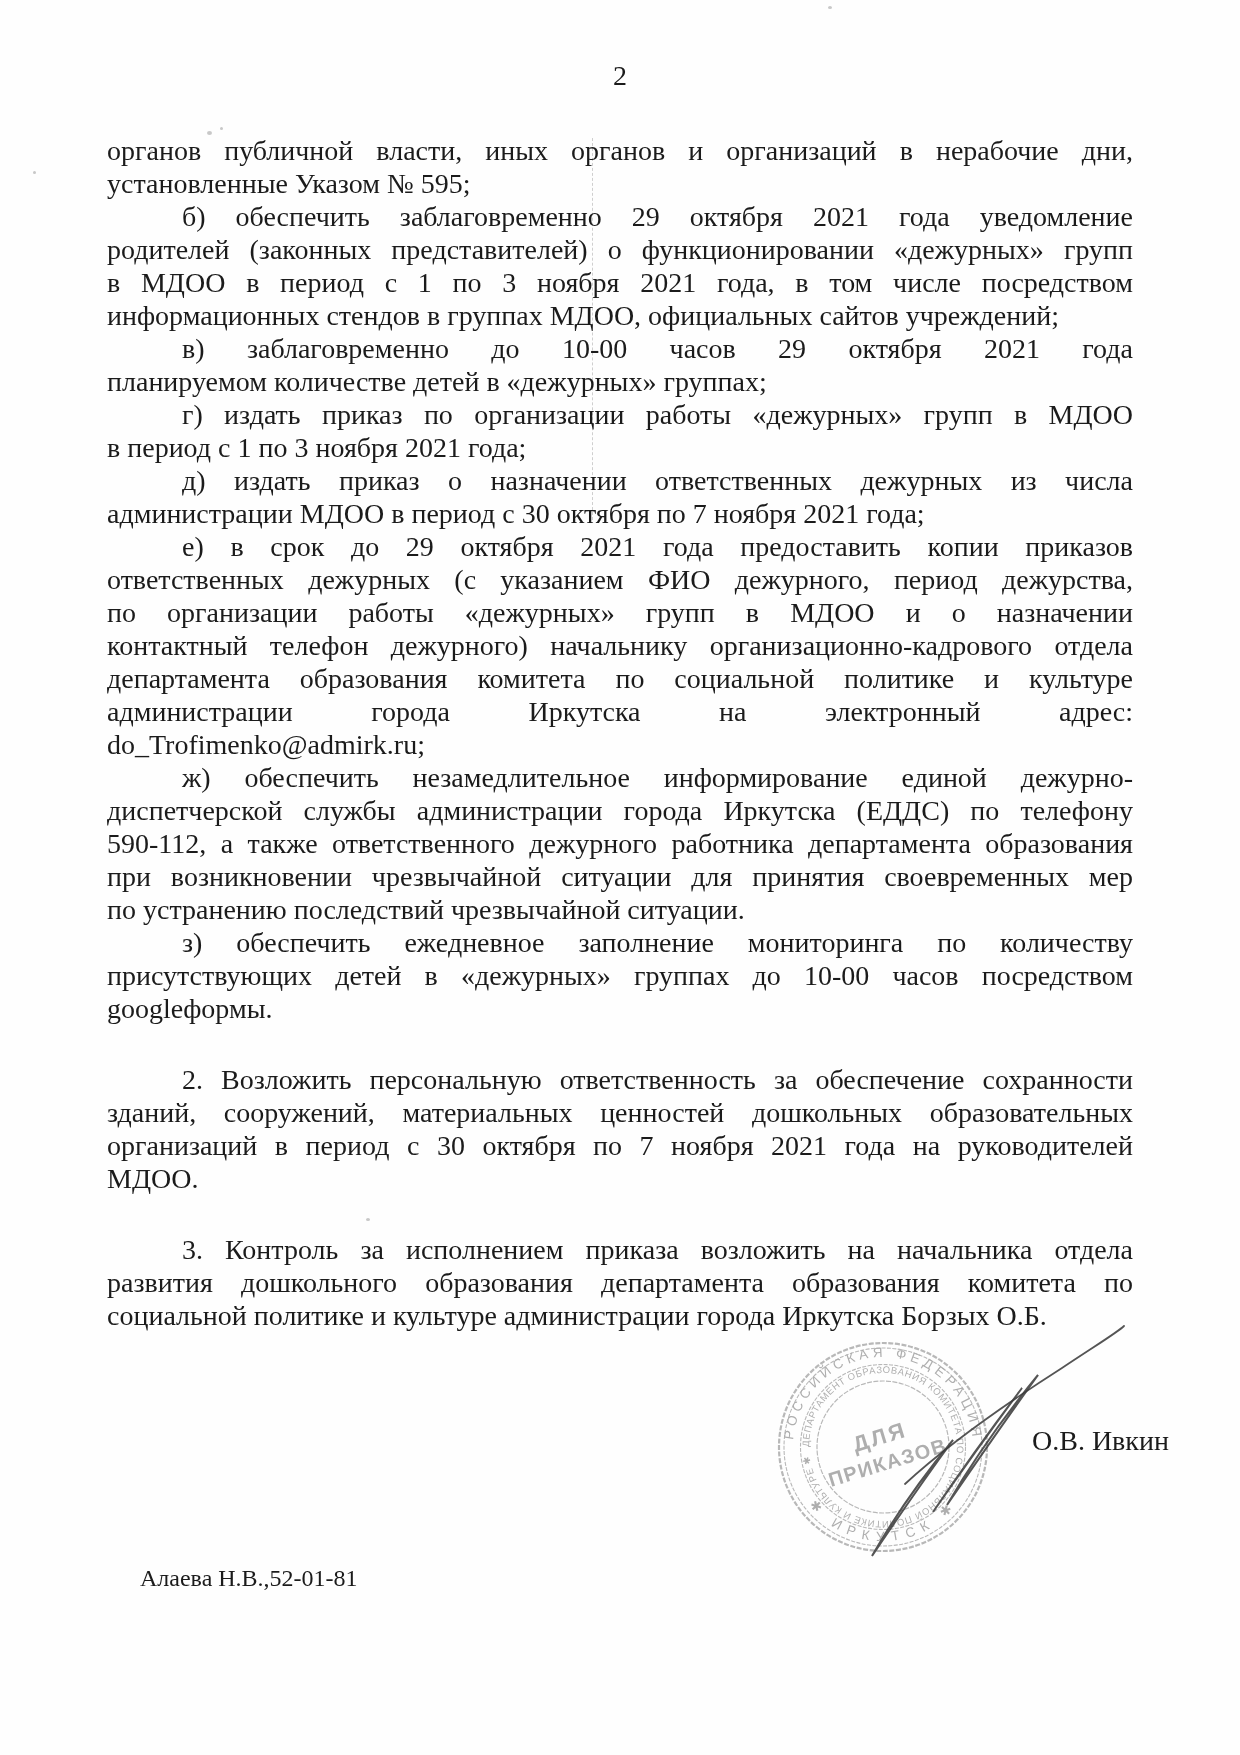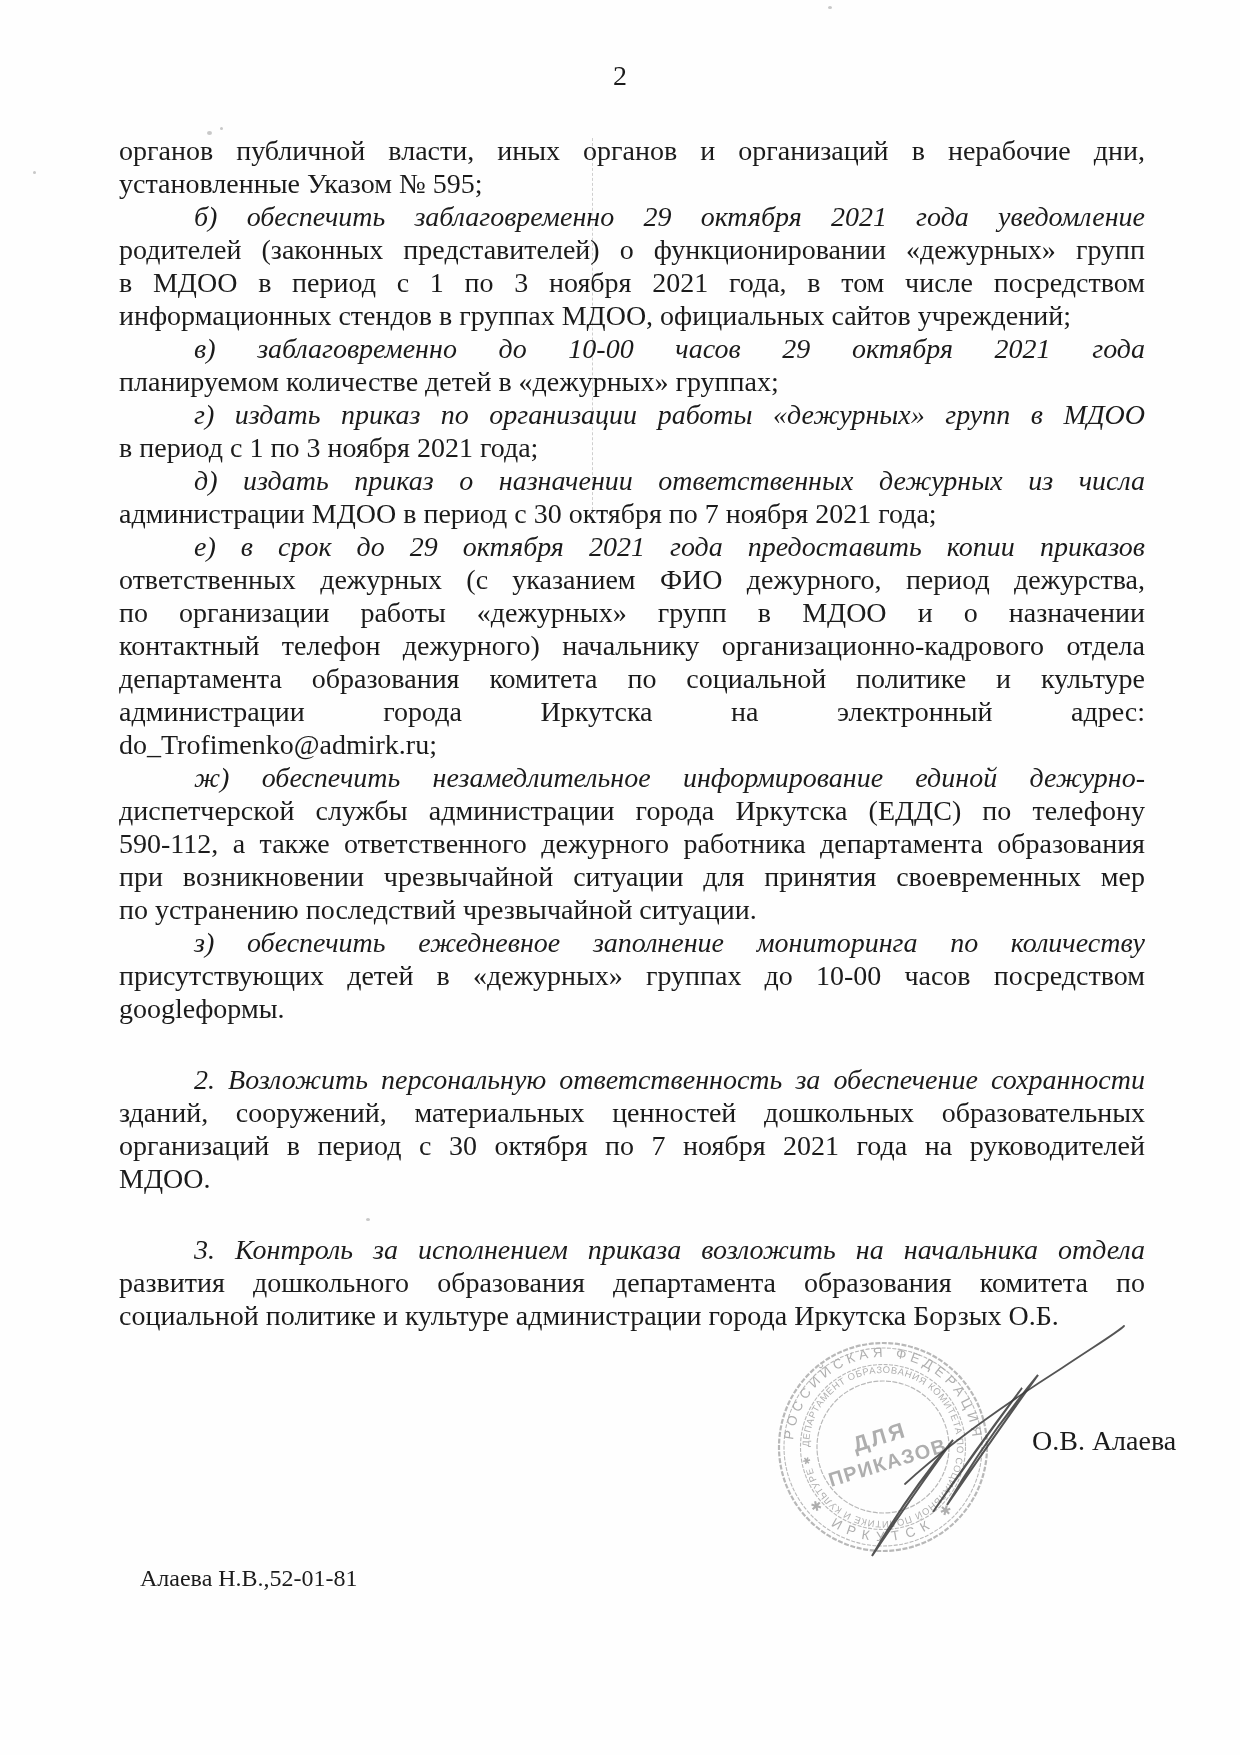--- a/index.html
+++ b/index.html
@@ -10,25 +10,25 @@
     overflow:hidden;
     font-family:"Liberation Serif","DejaVu Serif",serif;
     color:#1b1b1b;
   }
   .page-number{
     position:absolute;top:59px;left:107px;width:1026px;
     text-align:center;font-size:28px;line-height:33px;
   }
   .body-text{
     position:absolute;top:134px;left:107px;width:1026px;
-    font-size:28px;line-height:33px;margin-left:12px;
+    font-size:28px;line-height:33px;
   }
   .line{text-align:justify;text-align-last:justify;}
   .line.last{text-align-last:left;}
-  .line.ind{text-indent:75px;font-style:italic;}
+  .line.ind{text-indent:75px;}
   .para{margin:0;}
   .para.gap{margin-top:38px;}
   .fold-line{
     position:absolute;left:592px;top:138px;height:382px;width:0;
     border-left:1px dashed #c4c4c4;opacity:.8;
   }
   .seal-sig{position:absolute;left:680px;top:1180px;pointer-events:none;}
   .stamp-layer{opacity:.62;filter:blur(0.4px);}
   .stamp-letters{fill:#7e7e7e;font-family:"Liberation Sans","DejaVu Sans",sans-serif;}
   .sig-stroke{fill:none;stroke:#3c3c3c;stroke-linecap:round;opacity:.88;}
@@ -138,21 +138,21 @@
     </g>
 
     <g>
       <path class="sig-stroke" stroke-width="1.8" d="M 905,1484 C 955,1438 1015,1398 1062,1368 C 1098,1344 1118,1332 1124,1326"></path>
       <path class="sig-stroke" stroke-width="2" d="M 872,1556 Q 905,1498 953,1440 Q 915,1492 872,1556 Z"></path>
       <path class="sig-stroke" stroke-width="2" d="M 947,1505 Q 985,1440 1038,1375 Q 995,1435 947,1505 Z"></path>
       <path class="sig-stroke" stroke-width="2" d="M 933,1512 Q 975,1450 1022,1388 Q 980,1445 933,1512 Z"></path>
     </g>
   </svg>
 
-  <div class="sign-name">О.В. Алаева</div>
+  <div class="sign-name">О.В. Ивкин</div>
 
   <div class="footer-contact">Алаева Н.В.,52-01-81</div>
 
   <div class="speck" style="left:207px;top:131px;width:5px;height:4px;"></div>
   <div class="speck" style="left:220px;top:127px;width:3px;height:3px;"></div>
   <div class="speck" style="left:150px;top:150px;width:3px;height:3px;"></div>
   <div class="speck" style="left:33px;top:171px;width:3px;height:3px;"></div>
   <div class="speck" style="left:366px;top:1218px;width:4px;height:3px;"></div>
   <div class="speck" style="left:828px;top:6px;width:4px;height:3px;"></div>
 </div>

